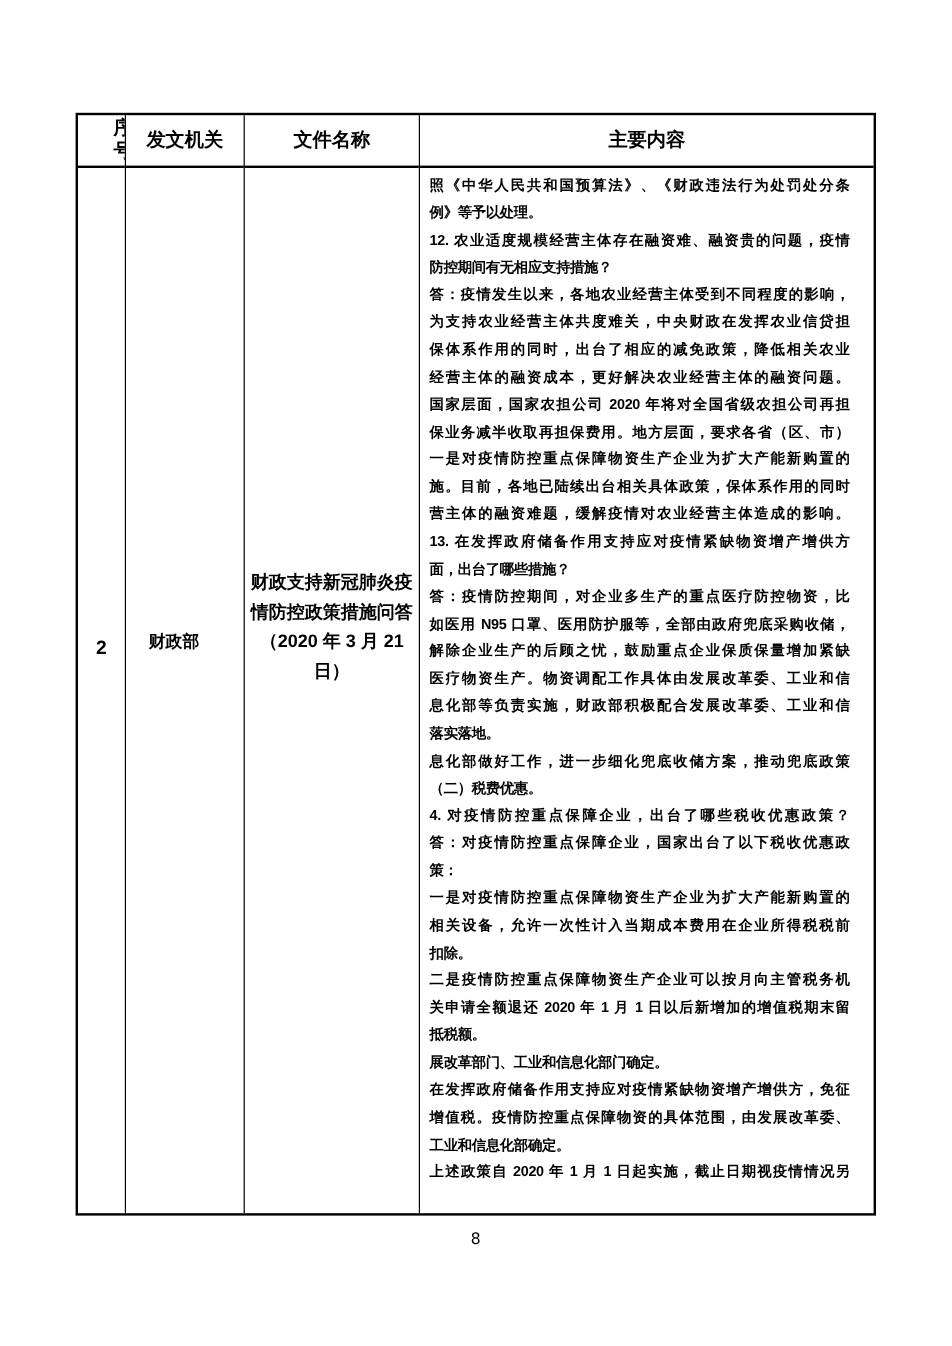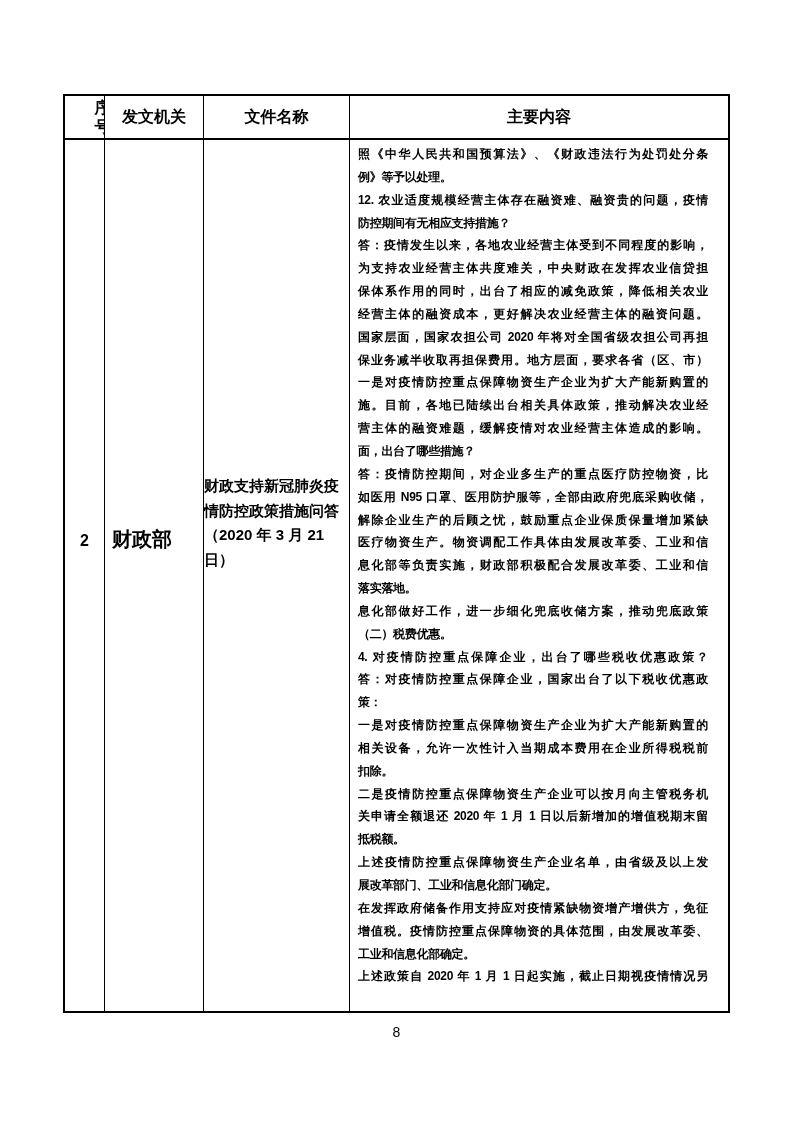--- a/index.html
+++ b/index.html
@@ -52,27 +52,27 @@
     margin-left: 36px;
   }
   .cell-serial {
     padding-top: 392px;
     text-align: center;
     font-weight: 700;
     font-size: 16px;
   }
   .cell-agency {
     padding-top: 386px;
-    padding-left: 7px;
+    padding-left: 19px;
     font-weight: 700;
-    font-size: 20px;
+    font-size: 14px;
   }
   .cell-docname {
     padding-top: 334px;
-    text-align: left;
+    text-align: center;
     font-weight: 700;
     font-size: 15px;
   }
   .doc-line { line-height: 24.5px; }
   .cell-content {
     padding: 3px 20px 0 8px;
     font-weight: 700;
     font-size: 12px;
   }
   .content-line {
@@ -120,41 +120,41 @@
         <div class="content-line short">例》等予以处理。</div>
         <div class="content-line">12. 农业适度规模经营主体存在融资难、融资贵的问题，疫情</div>
         <div class="content-line short">防控期间有无相应支持措施？</div>
         <div class="content-line">答：疫情发生以来，各地农业经营主体受到不同程度的影响，</div>
         <div class="content-line">为支持农业经营主体共度难关，中央财政在发挥农业信贷担</div>
         <div class="content-line">保体系作用的同时，出台了相应的减免政策，降低相关农业</div>
         <div class="content-line">经营主体的融资成本，更好解决农业经营主体的融资问题。</div>
         <div class="content-line">国家层面，国家农担公司 2020 年将对全国省级农担公司再担</div>
         <div class="content-line">保业务减半收取再担保费用。地方层面，要求各省（区、市）</div>
         <div class="content-line">一是对疫情防控重点保障物资生产企业为扩大产能新购置的</div>
-        <div class="content-line">施。目前，各地已陆续出台相关具体政策，推动解决农业经</div>
+        <div class="content-line">施。目前，各地已陆续出台相关具体政策，保体系作用的同时</div>
         <div class="content-line">营主体的融资难题，缓解疫情对农业经营主体造成的影响。</div>
+        <div class="content-line">13. 在发挥政府储备作用支持应对疫情紧缺物资增产增供方</div>
         <div class="content-line short">面，出台了哪些措施？</div>
         <div class="content-line">答：疫情防控期间，对企业多生产的重点医疗防控物资，比</div>
         <div class="content-line">如医用 N95 口罩、医用防护服等，全部由政府兜底采购收储，</div>
         <div class="content-line">解除企业生产的后顾之忧，鼓励重点企业保质保量增加紧缺</div>
         <div class="content-line">医疗物资生产。物资调配工作具体由发展改革委、工业和信</div>
         <div class="content-line">息化部等负责实施，财政部积极配合发展改革委、工业和信</div>
         <div class="content-line short">落实落地。</div>
         <div class="content-line">息化部做好工作，进一步细化兜底收储方案，推动兜底政策</div>
         <div class="content-line short">（二）税费优惠。</div>
         <div class="content-line">4. 对疫情防控重点保障企业，出台了哪些税收优惠政策？</div>
         <div class="content-line">答：对疫情防控重点保障企业，国家出台了以下税收优惠政</div>
         <div class="content-line short">策：</div>
         <div class="content-line">一是对疫情防控重点保障物资生产企业为扩大产能新购置的</div>
         <div class="content-line">相关设备，允许一次性计入当期成本费用在企业所得税税前</div>
         <div class="content-line short">扣除。</div>
         <div class="content-line">二是疫情防控重点保障物资生产企业可以按月向主管税务机</div>
         <div class="content-line">关申请全额退还 2020 年 1 月 1 日以后新增加的增值税期末留</div>
         <div class="content-line short">抵税额。</div>
-        <div class="content-line">上述疫情防控重点保障物资生产企业名单，由省级及以上发</div>
         <div class="content-line short">展改革部门、工业和信息化部门确定。</div>
         <div class="content-line">在发挥政府储备作用支持应对疫情紧缺物资增产增供方，免征</div>
         <div class="content-line">增值税。疫情防控重点保障物资的具体范围，由发展改革委、</div>
         <div class="content-line short">工业和信息化部确定。</div>
         <div class="content-line">上述政策自 2020 年 1 月 1 日起实施，截止日期视疫情情况另</div>
       </div>
 
   </div>
 
   <div class="page-number">8</div>

